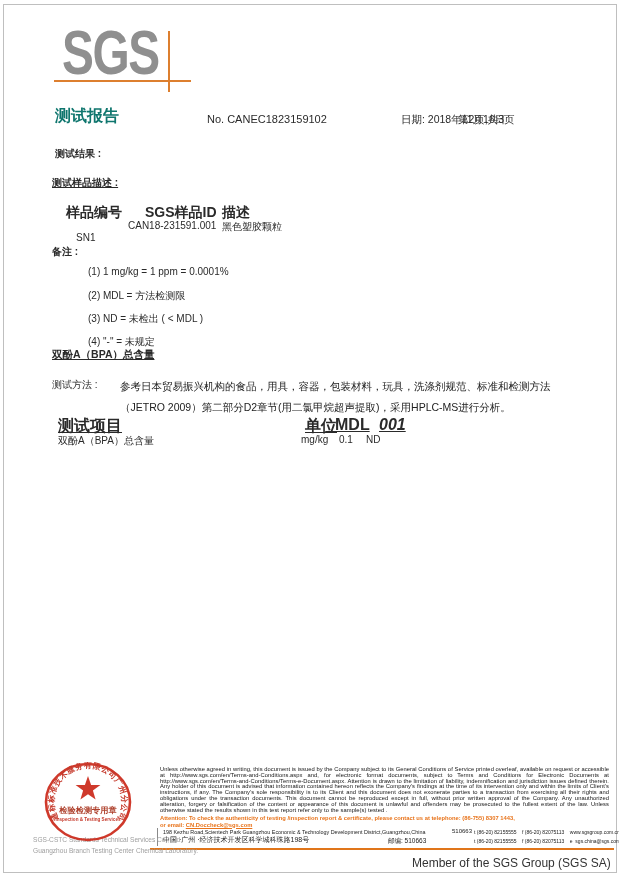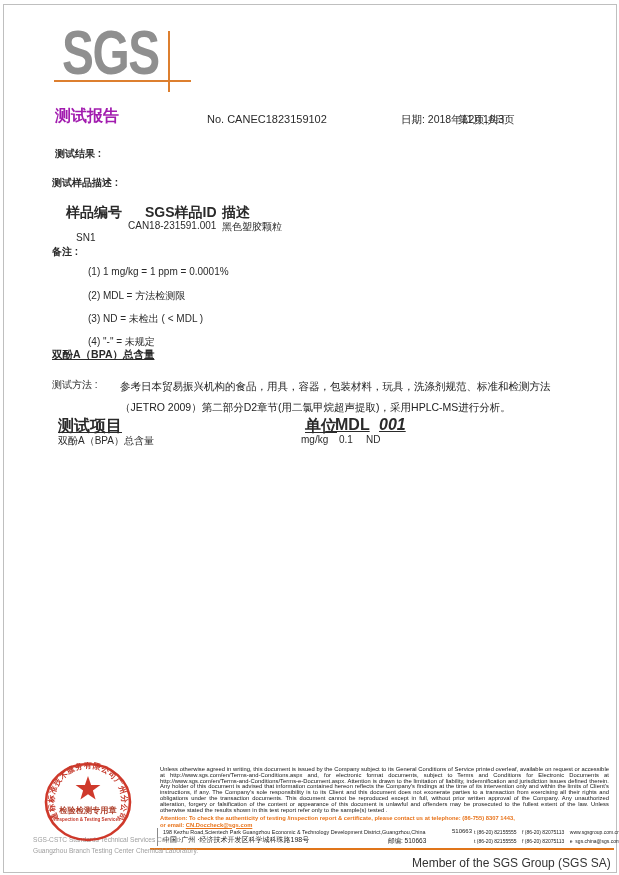--- a/index.html
+++ b/index.html
@@ -11,27 +11,27 @@
   .abs{position:absolute;}
   .page-border{position:absolute;left:3px;top:4px;right:2px;bottom:2px;border:1.5px solid #bfbfbf;}
 
   
   .logo-text{left:62px;top:21px;font-size:63px;line-height:63px;font-weight:bold;color:#8f8f8f;
     letter-spacing:-2px;transform:scaleX(0.76);transform-origin:left top;}
   .logo-hline{left:54px;top:80px;width:137px;height:2px;background:#dd7f2f;}
   .logo-vline{left:168px;top:31px;width:2px;height:61px;background:#dd7f2f;}
 
   
-  .title{left:55px;top:106px;font-size:16px;font-weight:bold;color:#a21caf;}
+  .title{left:55px;top:106px;font-size:16px;font-weight:bold;color:#0f766e;}
   .rno{left:207px;top:113px;font-size:11px;}
   .rdate{left:357px;top:113px;font-size:10.5px;margin-left:44px;}
   .rpage{left:458px;top:113px;font-size:10.5px;}
 
   .results-label{left:55px;top:147px;font-size:10px;font-weight:bold;}
-  .sample-title{left:52px;top:176px;font-size:10px;font-weight:bold;}
+  .sample-title{left:52px;top:176px;font-size:10px;font-weight:bold;text-decoration:underline;}
 
   .sh{top:204px;font-size:14px;font-weight:bold;}
   .sh1{left:66px;} .sh2{left:145px;} .sh3{left:222px;}
   .sr{top:220px;font-size:10px;}
   .sr1{left:76px;margin-top:12px;} .sr2{left:128px;text-align:center;} .sr3{left:222px;}
 
   .notes-label{left:52px;top:245px;font-size:10px;font-weight:bold;}
   .note{left:88px;font-size:10px;}
   .note0{top:266px;} .note1{top:289px;} .note2{top:312px;} .note3{top:335px;}
 

